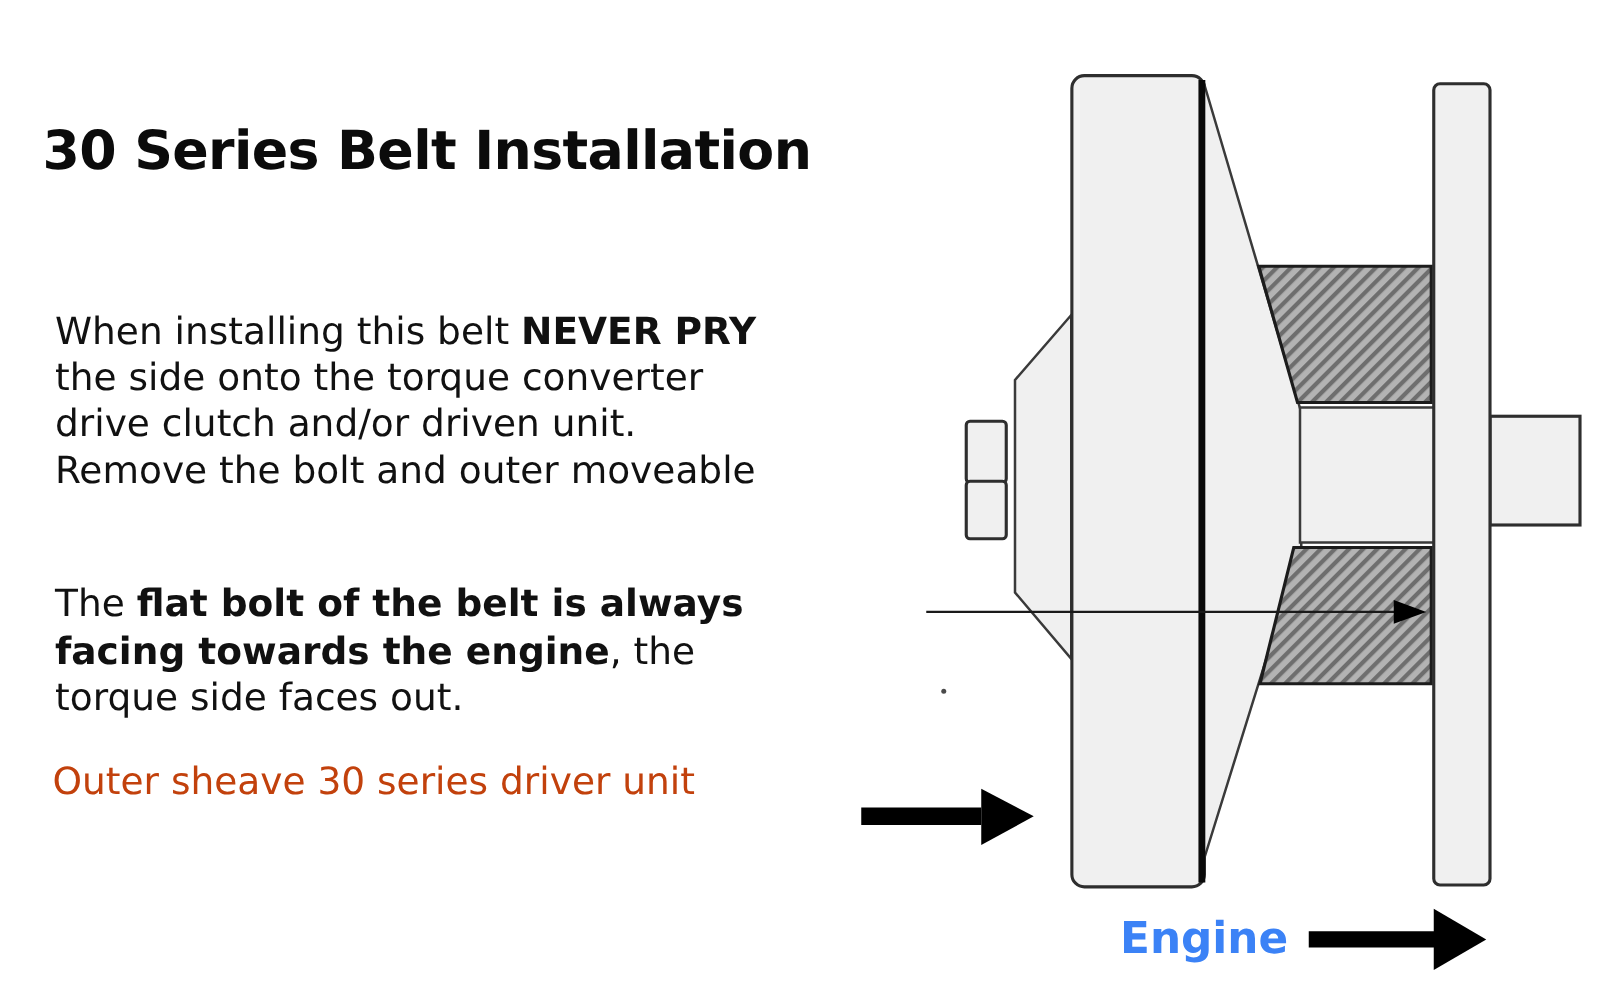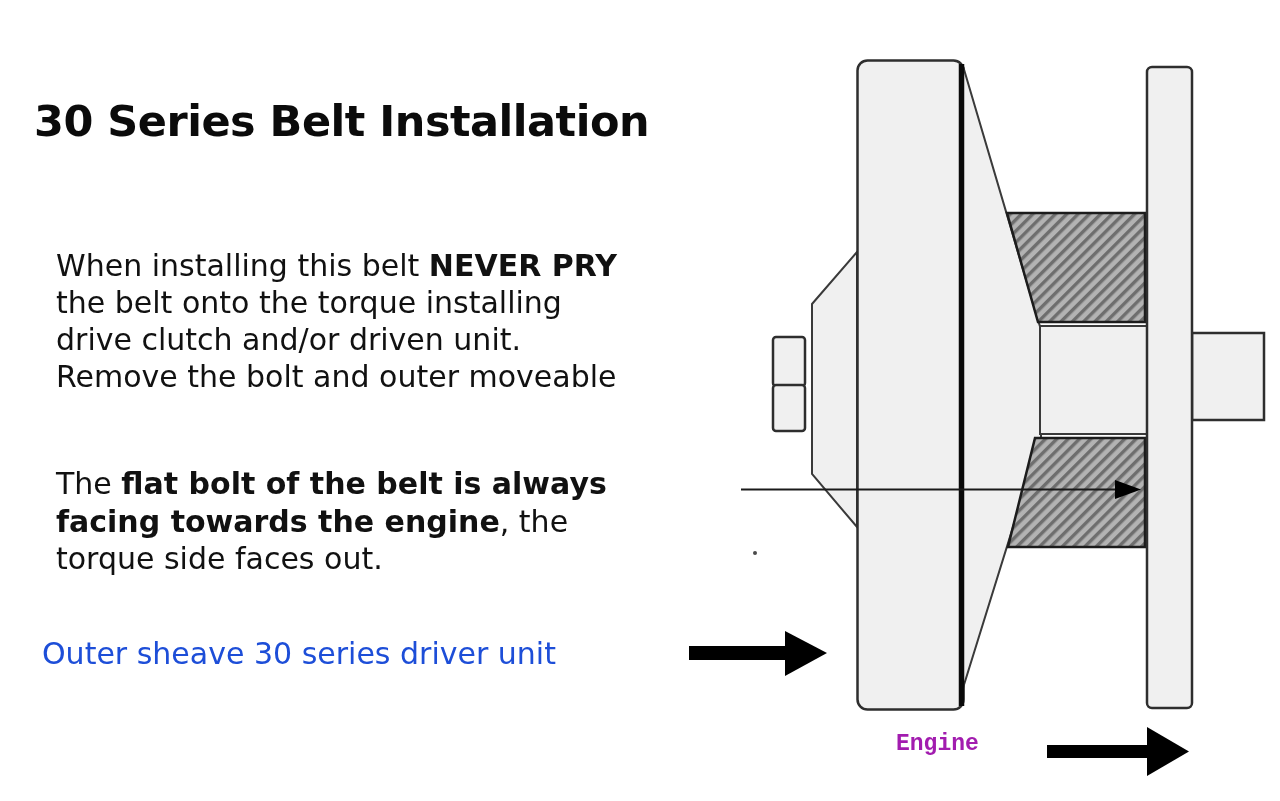--- a/index.html
+++ b/index.html
@@ -9,53 +9,53 @@
     color:#0f0f0f;overflow:hidden;
   }
   .stage{position:relative;width:1176px;height:801px;}
   .page-title{
     position:absolute;left:34px;top:96px;margin:0;
     font-size:43px;font-weight:bold;color:#0b0b0b;letter-spacing:-0.5px;
     white-space:nowrap;
   }
   .para{
     position:absolute;font-size:30px;line-height:37px;
-    color:#111;white-space:nowrap;margin-left:12px;
+    color:#111;white-space:nowrap;
   }
   .para-install{left:44px;top:247px;}
   .para-orientation{left:44px;top:465px;line-height:37.5px;}
   .b{font-weight:bold;}
   .outer-sheave-label{
-    position:absolute;left:42px;top:636px;font-size:30px;color:#1d4ed8;
+    position:absolute;left:42px;top:608px;font-size:30px;color:#c2410c;
     white-space:nowrap;
   }
   .engine-label{
-    position:absolute;left:896px;top:731px;font-size:23px;font-weight:bold;
-    color:#a21caf;white-space:nowrap;font-family:Liberation Mono, monospace;
+    position:absolute;left:896px;top:731px;font-size:35px;font-weight:bold;
+    color:#3b82f6;white-space:nowrap;
   }
   svg.diagram{position:absolute;left:0;top:0;}
   .part{stroke:#2e2e2e;stroke-width:2.5;}
   .part-thin{stroke:#3a3a3a;stroke-width:2;}
   .belt{stroke:#1c1c1c;stroke-width:2.5;}
   .heavy-edge{stroke:#0a0a0a;stroke-width:5.5;}
   .leader-line{stroke:#1a1a1a;stroke-width:1.8;fill:none;}
   .leader-head{stroke:none;}
   .big-arrow{stroke:none;}
   .stray{stroke:none;}
 </style>
 </head>
 <body>
 
 <div class="stage">
 
   <h1 class="page-title">30 Series Belt Installation</h1>
 
   <div class="para para-install">
     <div><span>When installing this belt </span><span class="b">NEVER PRY</span></div>
-    <div>the belt onto the torque installing</div>
+    <div>the side onto the torque converter</div>
     <div>drive clutch and/or driven unit.</div>
     <div>Remove the bolt and outer moveable</div>
   </div>
 
   <div class="para para-orientation">
     <div><span>The </span><span class="b">flat bolt of the belt is always</span></div>
     <div><span class="b">facing towards the engine</span><span>, the</span></div>
     <div>torque side faces out.</div>
   </div>
 

